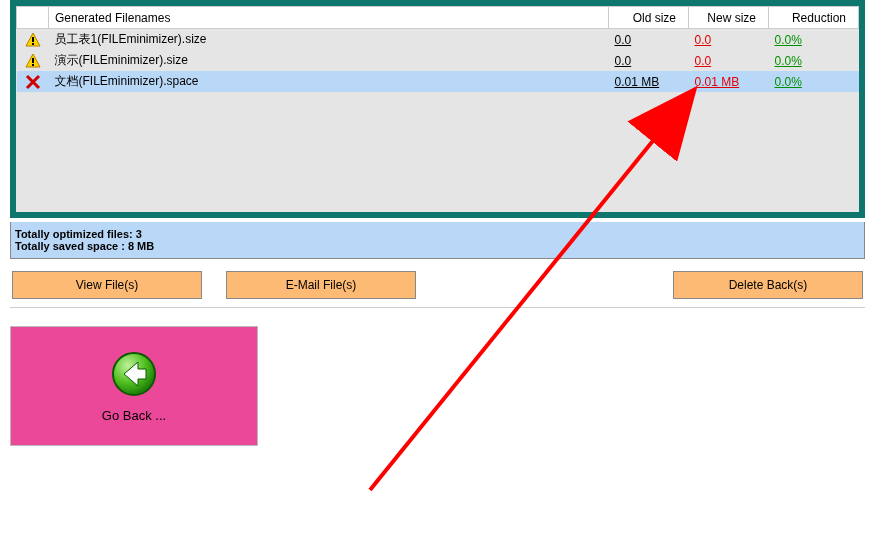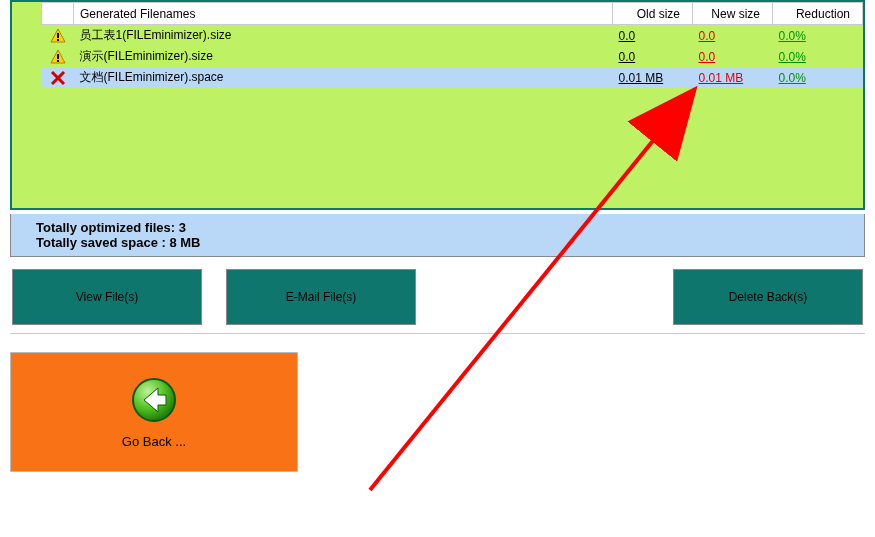--- a/index.html
+++ b/index.html
@@ -1,34 +1,34 @@
 <!DOCTYPE html>
 <html><head>
 <meta charset="utf-8">
 <style>
   * { box-sizing: border-box; }
   html, body { margin:0; padding:0; font-family: Tahoma, Arial, sans-serif; font-size:12px; color:#000; background:#fff; }
   .container { width:875px; height:537px; position:relative; background:#fff; padding:0 10px 10px 10px; }
-  .table-box { border:2px solid #0f766e; background:#bef264; margin-bottom:4px;padding-left:29px; }
+  .table-box { border:6px solid #0f766e; background:#e5e5e5; margin-bottom:4px; }
   table { width:100%; border-collapse:collapse; table-layout:fixed; }
   th { background:#fff; border:1px solid #ccc; padding:3px 6px; font-weight:normal; text-align:left; height:22px; }
   th.r { text-align:right; padding-right:12px; }
   td { padding:2px 6px; border:0; height:20px; white-space:nowrap; overflow:hidden; }
   td.r { text-align:left; padding-right:12px;text-decoration:underline; }
   tr.sel td { background:#b9d8f8; }
   .icon-cell { width:28px; text-align:center; padding:0; }
   .icon { display:inline-block; width:16px; height:16px; vertical-align:middle; }
   .red { color:#e00000; }
   .green { color:#009000; }
   .filler-row td { height:20px; }
-  .summary { background:#b9d8f8; border:1px solid #888; border-top:0; padding:6px 25px; font-weight:bold; font-size:13px; margin-bottom:12px; }
+  .summary { background:#b9d8f8; border:1px solid #888; border-top:0; padding:6px 4px; font-weight:bold; font-size:11px; margin-bottom:12px; }
   .button-row { display:flex; gap:24px; padding:0 2px 8px; border-bottom:1px solid #ccc; margin-bottom:18px; }
   .spacer { flex:1; }
-  .btn { background:#0f766e; border:1px solid #888; padding:20px 0; width:190px; text-align:center; cursor:pointer; font-size:12px; font-family:inherit; }
-  .goback-box { border:1px solid #bbb; background:#f97316; width:288px; height:120px; display:flex; flex-direction:column; align-items:center; justify-content:center; cursor:pointer; }
+  .btn { background:#fdba74; border:1px solid #888; padding:6px 0; width:190px; text-align:center; cursor:pointer; font-size:12px; font-family:inherit; }
+  .goback-box { border:1px solid #bbb; background:#ec4899; width:248px; height:120px; display:flex; flex-direction:column; align-items:center; justify-content:center; cursor:pointer; }
   .goback-box .lbl { margin-top:10px; font-size:13px; }
   .arrow-annotation { position:absolute; left:0; top:0; pointer-events:none; }
 </style>
 </head>
 <body>
 
 <div class="container">
 
   <div class="table-box">
     <table>

